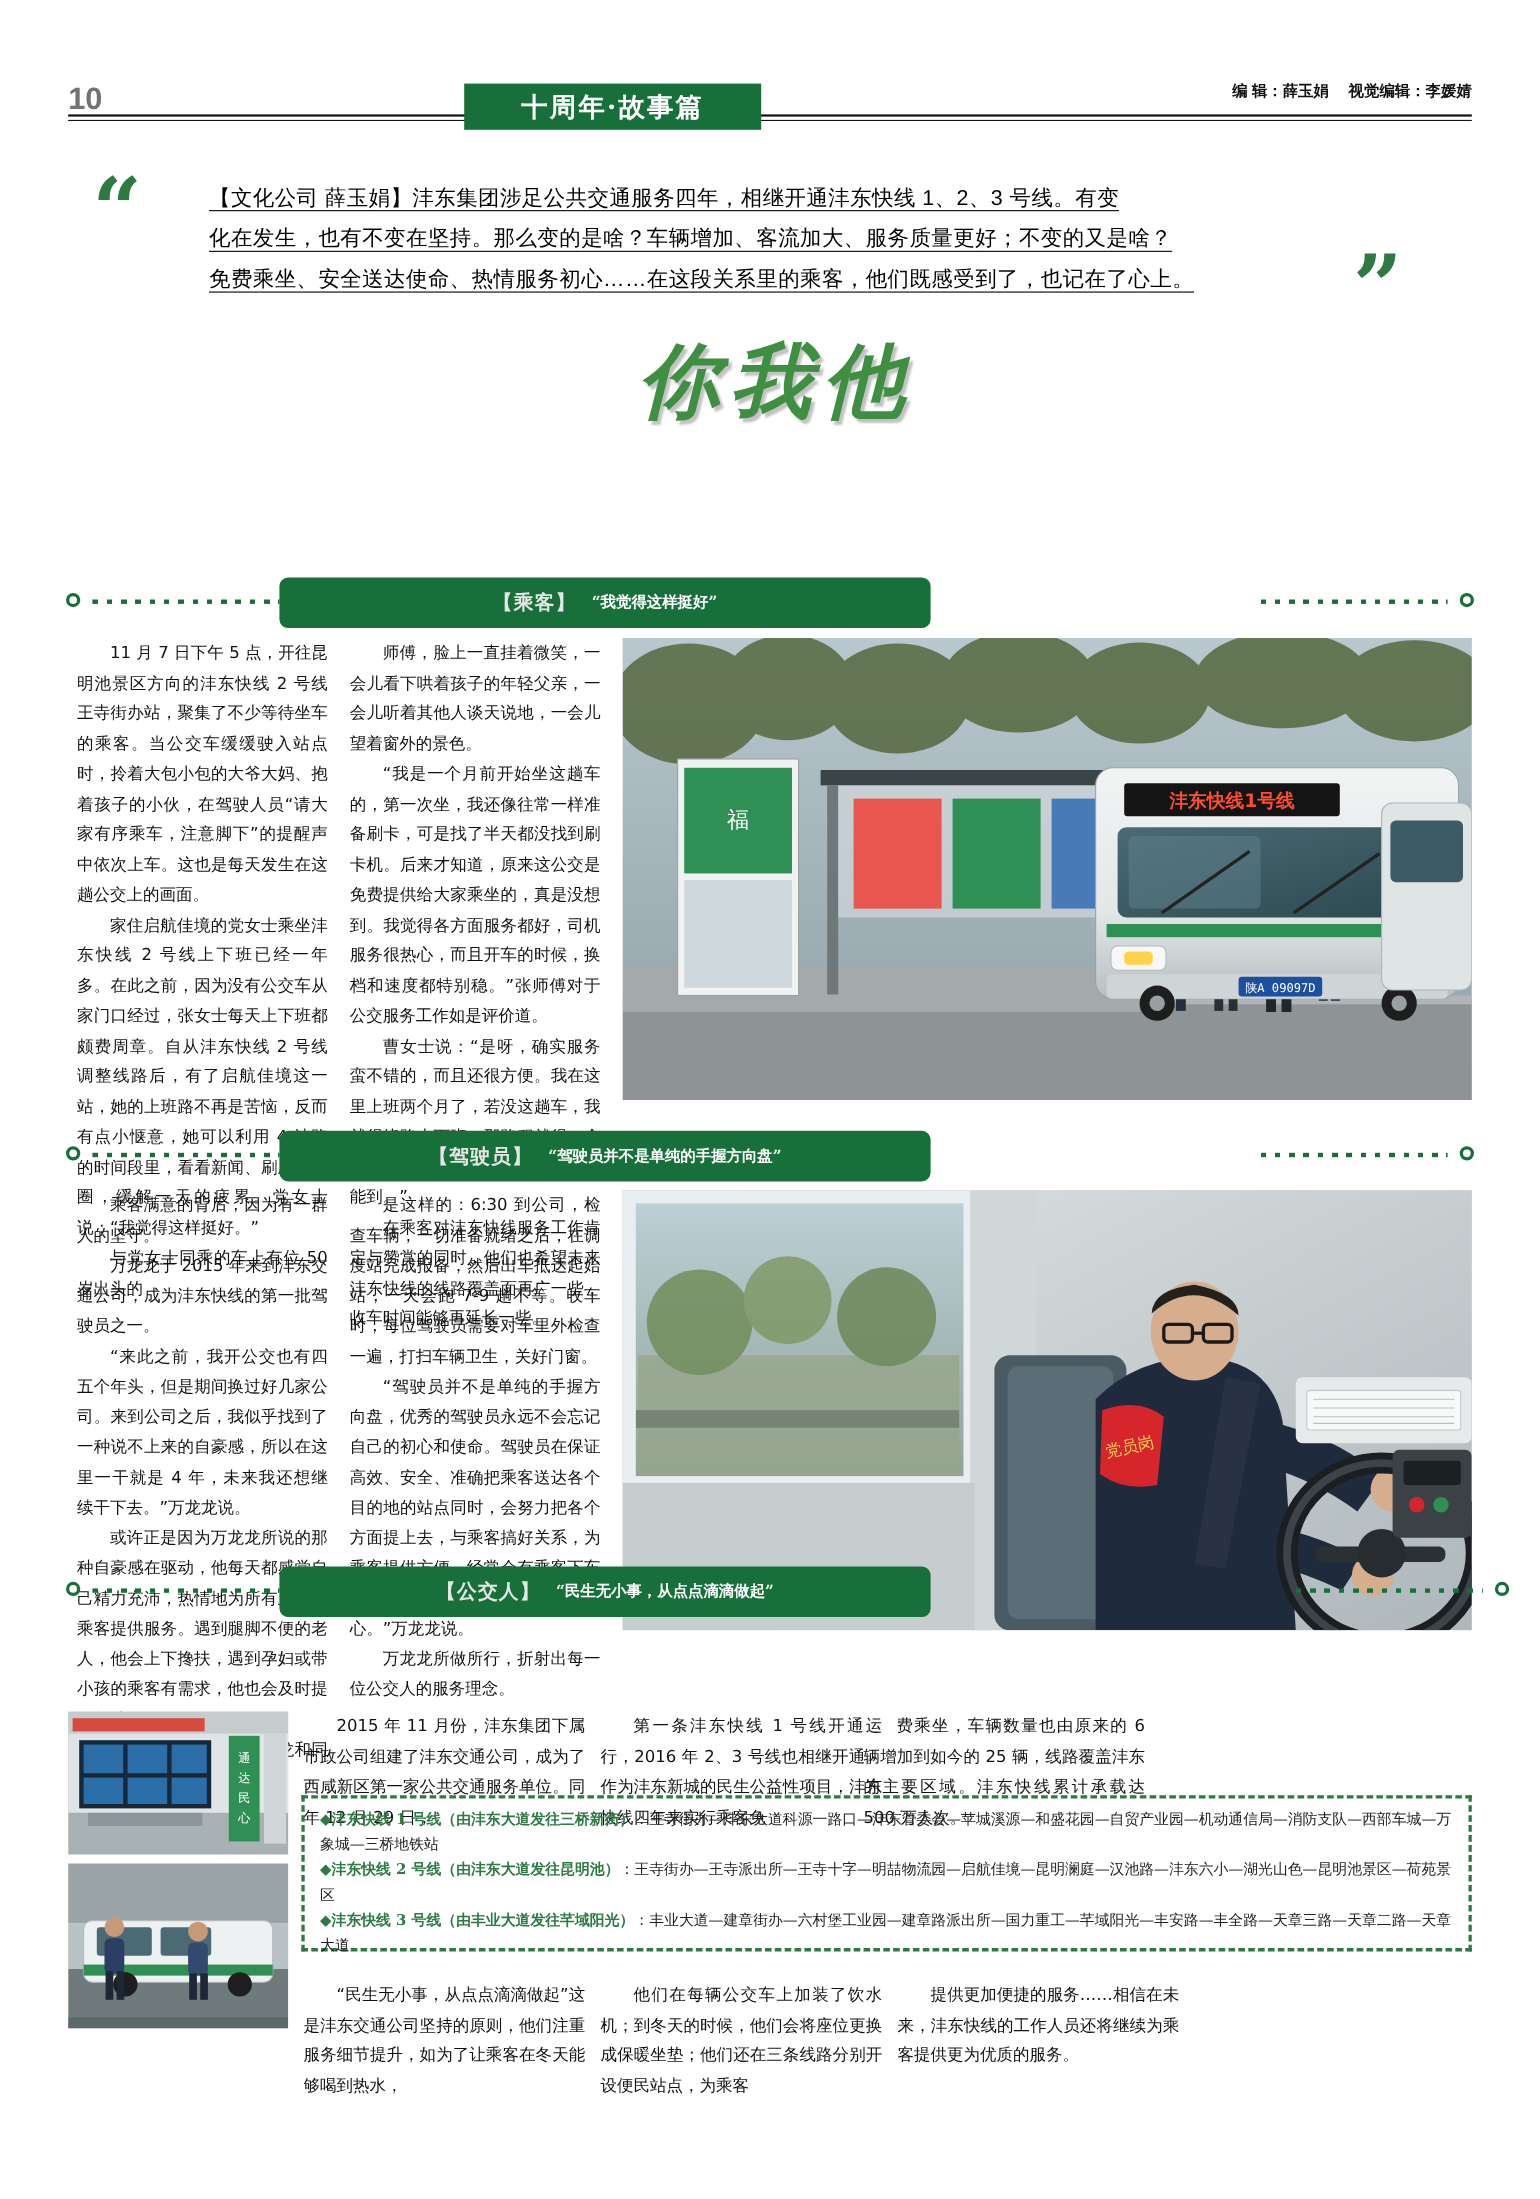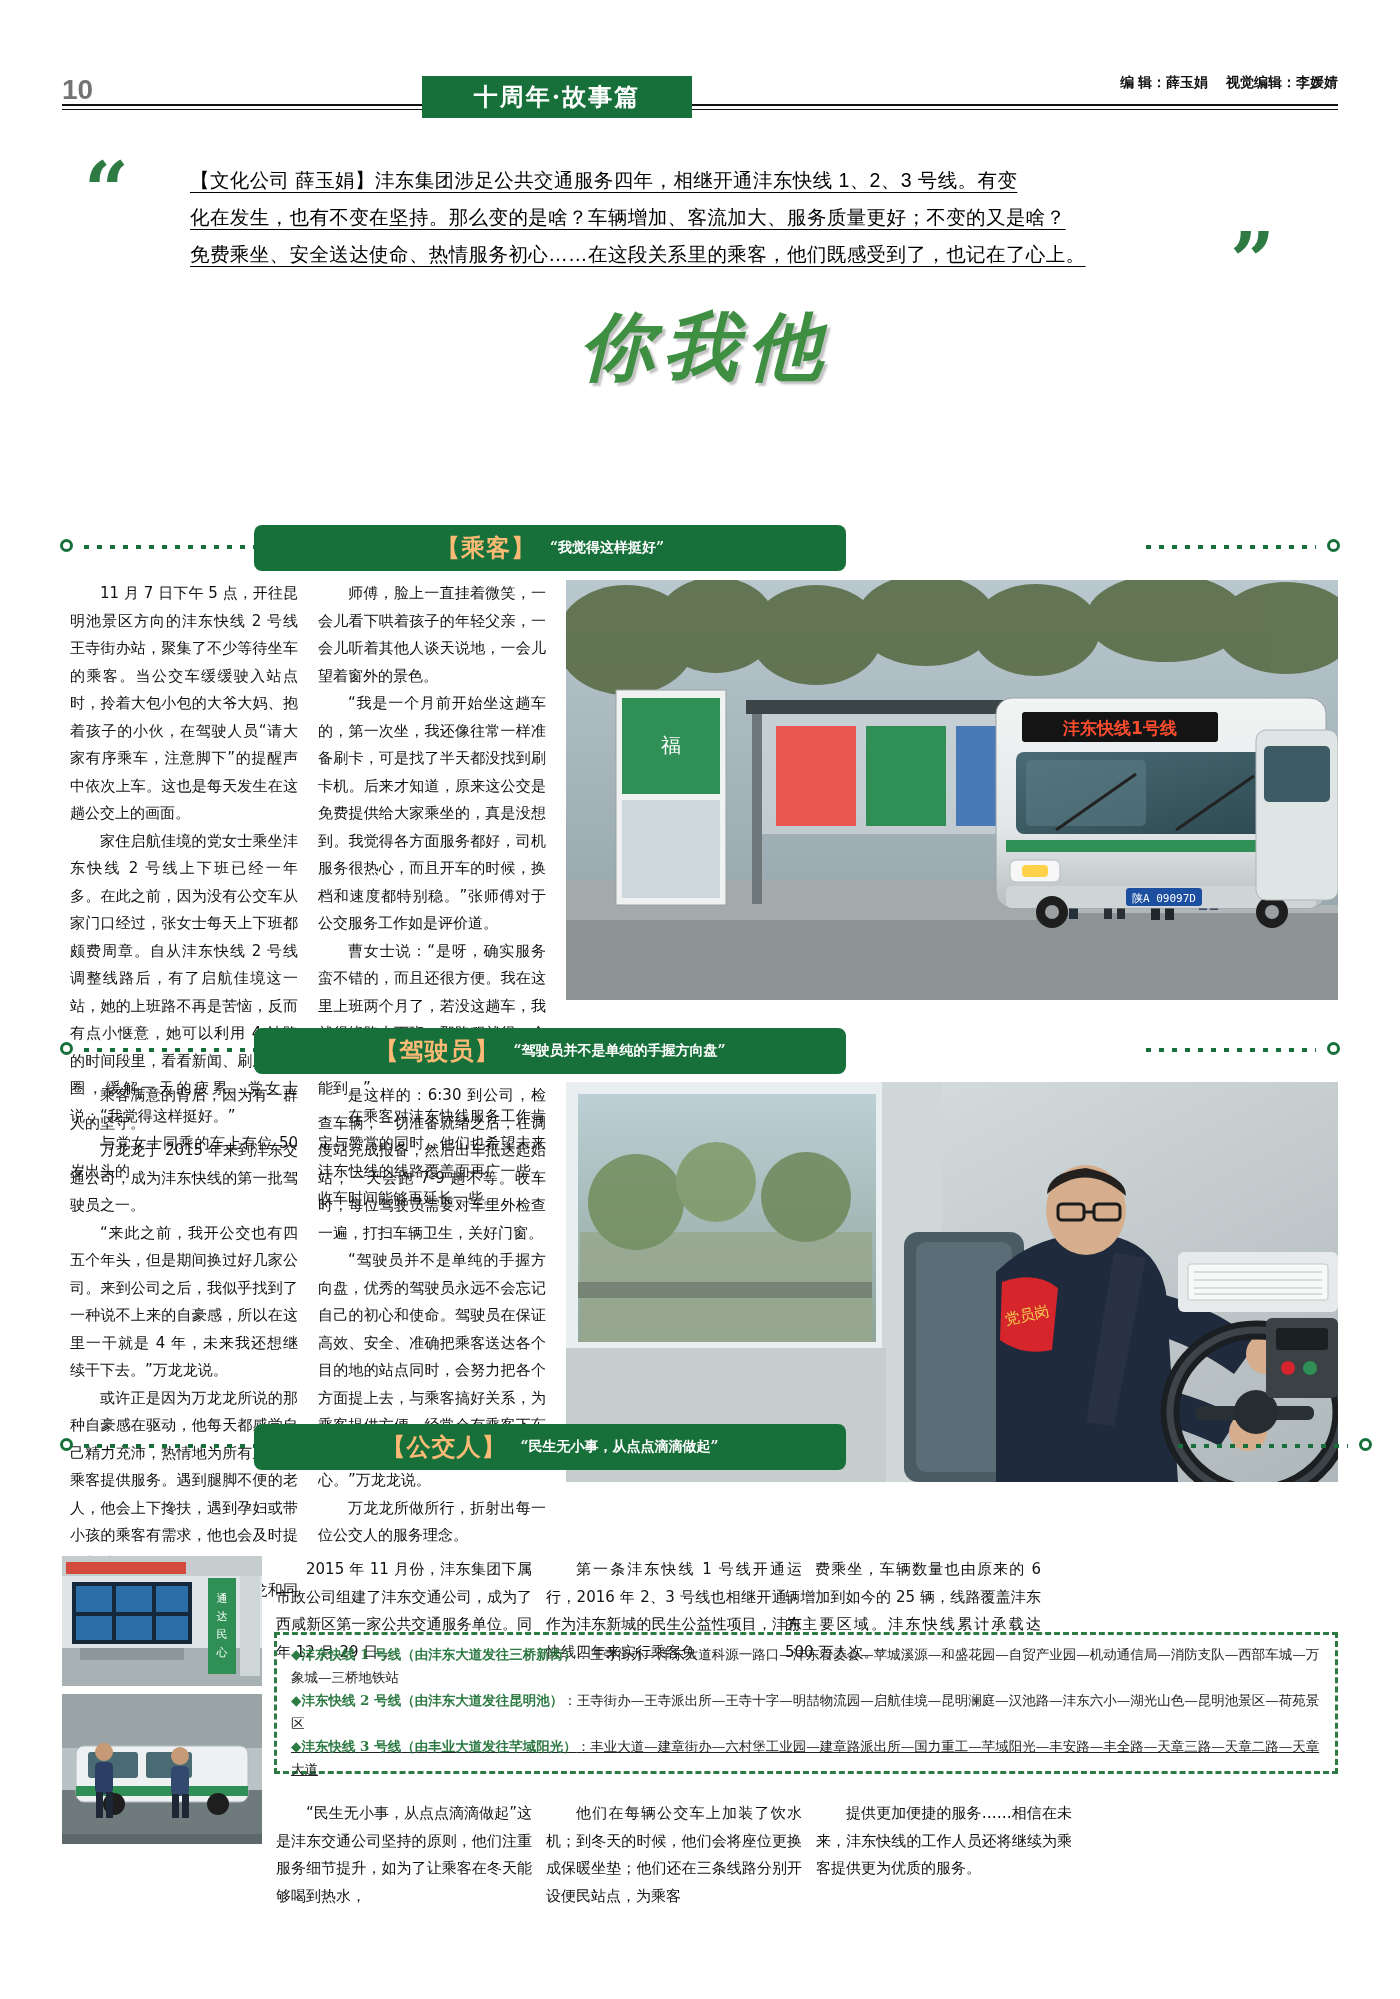--- a/index.html
+++ b/index.html
@@ -55,21 +55,21 @@
             border:3px solid #17703a;border-radius:50%;box-sizing:border-box;}
   .sec .dashes{position:absolute;left:84px;top:20px;width:170px;height:4px;
        background-image:repeating-linear-gradient(to right,#17703a 0 5px,transparent 5px 13px);}
   .sec .dashes-r{position:absolute;right:84px;top:20px;width:170px;height:4px;
        background-image:repeating-linear-gradient(to right,#17703a 0 5px,transparent 5px 13px);}
   .sec .dot-r{position:absolute;right:60px;top:14px;width:13px;height:13px;
             border:3px solid #17703a;border-radius:50%;box-sizing:border-box;}
   .sec .band{position:absolute;left:254px;top:0;width:592px;height:46px;
              background:#17703a;border-radius:8px 8px 8px 8px;
              display:flex;align-items:center;justify-content:center;}
-  .sec .band .b1{color:#fdba74;font-size:24px;font-weight:bold;letter-spacing:1px;
+  .sec .band .b1{color:#e5e5e5;font-size:18px;font-weight:bold;letter-spacing:1px;
                  font-family:"DejaVu Serif","Liberation Serif",serif;}
   .sec .band .b2{color:#fff;font-size:14px;font-weight:bold;margin-left:14px;
                  font-family:"DejaVu Serif","Liberation Serif",serif;}
 
   
   .col{position:absolute;font-size:15px;line-height:27.5px;text-align:justify;
        text-justify:inter-ideograph;color:#111;
        font-family:"DejaVu Sans","Liberation Sans",sans-serif;}
   .col p{margin:0;text-indent:2em;}
 
@@ -424,21 +424,21 @@
     <p>费乘坐，车辆数量也由原来的 6 辆增加到如今的 25 辆，线路覆盖沣东的主要区域。沣东快线累计承载达 500 万人次。</p>
   </div>
 
   <div class="routebox">
     <div class="route-line" style="top:8px;">
       <span class="hd">◆</span><span class="hd">沣东快线 1 号线</span><span class="hd">（由沣东大道发往三桥新街）</span><span>：</span><span>王寺街办—沣东大道科源一路口—沣东管委会—苹城溪源—和盛花园—自贸产业园—机动通信局—消防支队—西部车城—万象城—三桥地铁站</span>
     </div>
     <div class="route-line" style="top:54px;">
       <span class="hd">◆</span><span class="hd">沣东快线 2 号线</span><span class="hd">（由沣东大道发往昆明池）</span><span>：</span><span>王寺街办—王寺派出所—王寺十字—明喆物流园—启航佳境—昆明澜庭—汉池路—沣东六小—湖光山色—昆明池景区—荷苑景区</span>
     </div>
-    <div class="route-line" style="top:100px;text-decoration:underline;">
+    <div class="route-line" style="top:100px;">
       <span class="hd">◆</span><span class="hd">沣东快线 3 号线</span><span class="hd">（由丰业大道发往芊域阳光）</span><span>：</span><span>丰业大道—建章街办—六村堡工业园—建章路派出所—国力重工—芊域阳光—丰安路—丰全路—天章三路—天章二路—天章大道</span>
     </div>
   </div>
 
   <div class="col" style="left:276px;top:1800px;width:256px;">
     <p>“民生无小事，从点点滴滴做起”这是沣东交通公司坚持的原则，他们注重服务细节提升，如为了让乘客在冬天能够喝到热水，</p>
   </div>
   <div class="col" style="left:816px;top:1800px;width:256px;">
     <p>提供更加便捷的服务……相信在未来，沣东快线的工作人员还将继续为乘客提供更为优质的服务。</p>
   </div>

